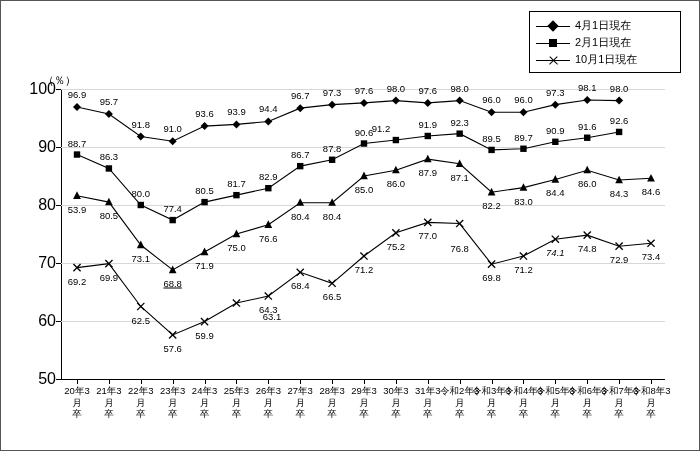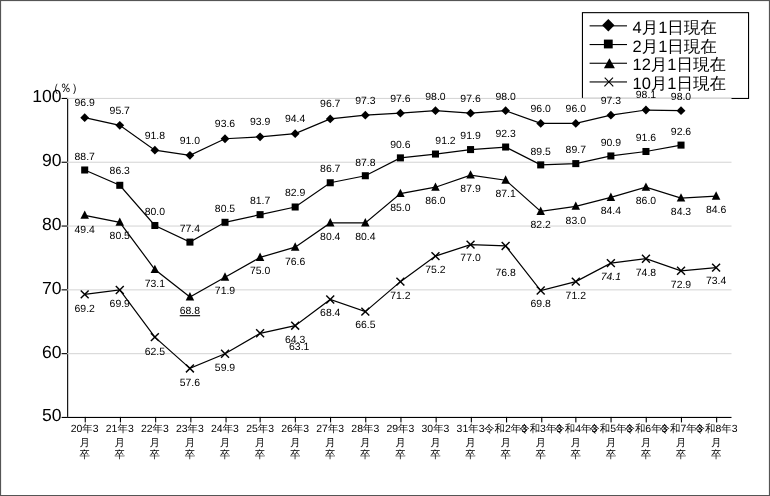--- a/index.html
+++ b/index.html
@@ -25,21 +25,21 @@
     font-size:13px;letter-spacing:0.5px;
   }
   #legend{
     left:528px;top:10px;width:152px;
     border:1px solid #000;
     padding:4px 6px 5px 6px;
     box-sizing:border-box;
     background:#fff;
   }
   .legend-row{
-    display:flex;align-items:flex-start;height:17px;font-size:15px;
+    display:flex;align-items:flex-end;height:17px;font-size:11px;
   }
   .legend-mark{
     width:34px;height:14px;position:relative;margin-right:5px;flex:0 0 34px;
   }
   .legend-mark .ln{
     position:absolute;left:0;top:6.5px;width:34px;height:1px;background:#000;
   }
   .legend-mark .mk{
     position:absolute;left:13px;top:3px;width:8px;height:8px;
   }
@@ -93,27 +93,20 @@
           <i class="mk diamond"></i>
         </span>
       <span>4月1日現在</span>
     </div>
     <div class="legend-row">
       <span class="legend-mark">
           <i class="ln"></i>
           <i class="mk square"></i>
         </span>
       <span>2月1日現在</span>
-    </div>
-    <div class="legend-row">
-      <span class="legend-mark">
-          <i class="ln"></i>
-          <i class="mk triangle"></i>
-        </span>
-      <span>12月1日現在</span>
     </div>
     <div class="legend-row">
       <span class="legend-mark">
           <i class="ln"></i>
           <i class="mk cross"></i>
         </span>
       <span>10月1日現在</span>
     </div>
   </div>
 
@@ -319,29 +312,29 @@
         <div class="dlabel" style="left: 16px; top: 53.54px;">88.7</div>
         <div class="dlabel" style="left: 47.8889px; top: 67.46px;">86.3</div>
         <div class="dlabel" style="left: 79.7778px; top: 104px;">80.0</div>
         <div class="dlabel" style="left: 111.667px; top: 119.08px;">77.4</div>
         <div class="dlabel" style="left: 143.556px; top: 101.1px;">80.5</div>
         <div class="dlabel" style="left: 175.444px; top: 94.14px;">81.7</div>
         <div class="dlabel" style="left: 207.333px; top: 87.18px;">82.9</div>
         <div class="dlabel" style="left: 239.222px; top: 65.14px;">86.7</div>
         <div class="dlabel" style="left: 271.111px; top: 58.76px;">87.8</div>
         <div class="dlabel" style="left: 303px; top: 42.52px;">90.6</div>
-        <div class="dlabel" style="left: 344px; top: 39.04px; text-align: center;">91.2</div>
+        <div class="dlabel" style="left: 320px; top: 39.04px; text-align: center;">91.2</div>
         <div class="dlabel" style="left: 366.778px; top: 34.98px;">91.9</div>
         <div class="dlabel" style="left: 398.667px; top: 32.66px;">92.3</div>
         <div class="dlabel" style="left: 430.556px; top: 48.9px;">89.5</div>
         <div class="dlabel" style="left: 462.444px; top: 47.74px;">89.7</div>
         <div class="dlabel" style="left: 494.333px; top: 40.78px;">90.9</div>
         <div class="dlabel" style="left: 526.222px; top: 36.72px;">91.6</div>
         <div class="dlabel" style="left: 558.111px; top: 30.92px;">92.6</div>
-        <div class="dlabel" style="left: 16px; top: 119.72px;">49.4</div>
+        <div class="dlabel" style="left: 16px; top: 119.72px;">53.9</div>
         <div class="dlabel" style="left: 47.8889px; top: 126.1px;">80.5</div>
         <div class="dlabel" style="left: 79.7778px; top: 169.02px;">73.1</div>
         <div class="dlabel" style="left: 111.667px; top: 193.96px; text-decoration: underline;">68.8</div>
         <div class="dlabel" style="left: 143.556px; top: 175.98px;">71.9</div>
         <div class="dlabel" style="left: 175.444px; top: 158px;">75.0</div>
         <div class="dlabel" style="left: 207.333px; top: 148.72px;">76.6</div>
         <div class="dlabel" style="left: 239.222px; top: 126.68px;">80.4</div>
         <div class="dlabel" style="left: 271.111px; top: 126.68px;">80.4</div>
         <div class="dlabel" style="left: 303px; top: 100px;">85.0</div>
         <div class="dlabel" style="left: 334.889px; top: 94.2px;">86.0</div>

